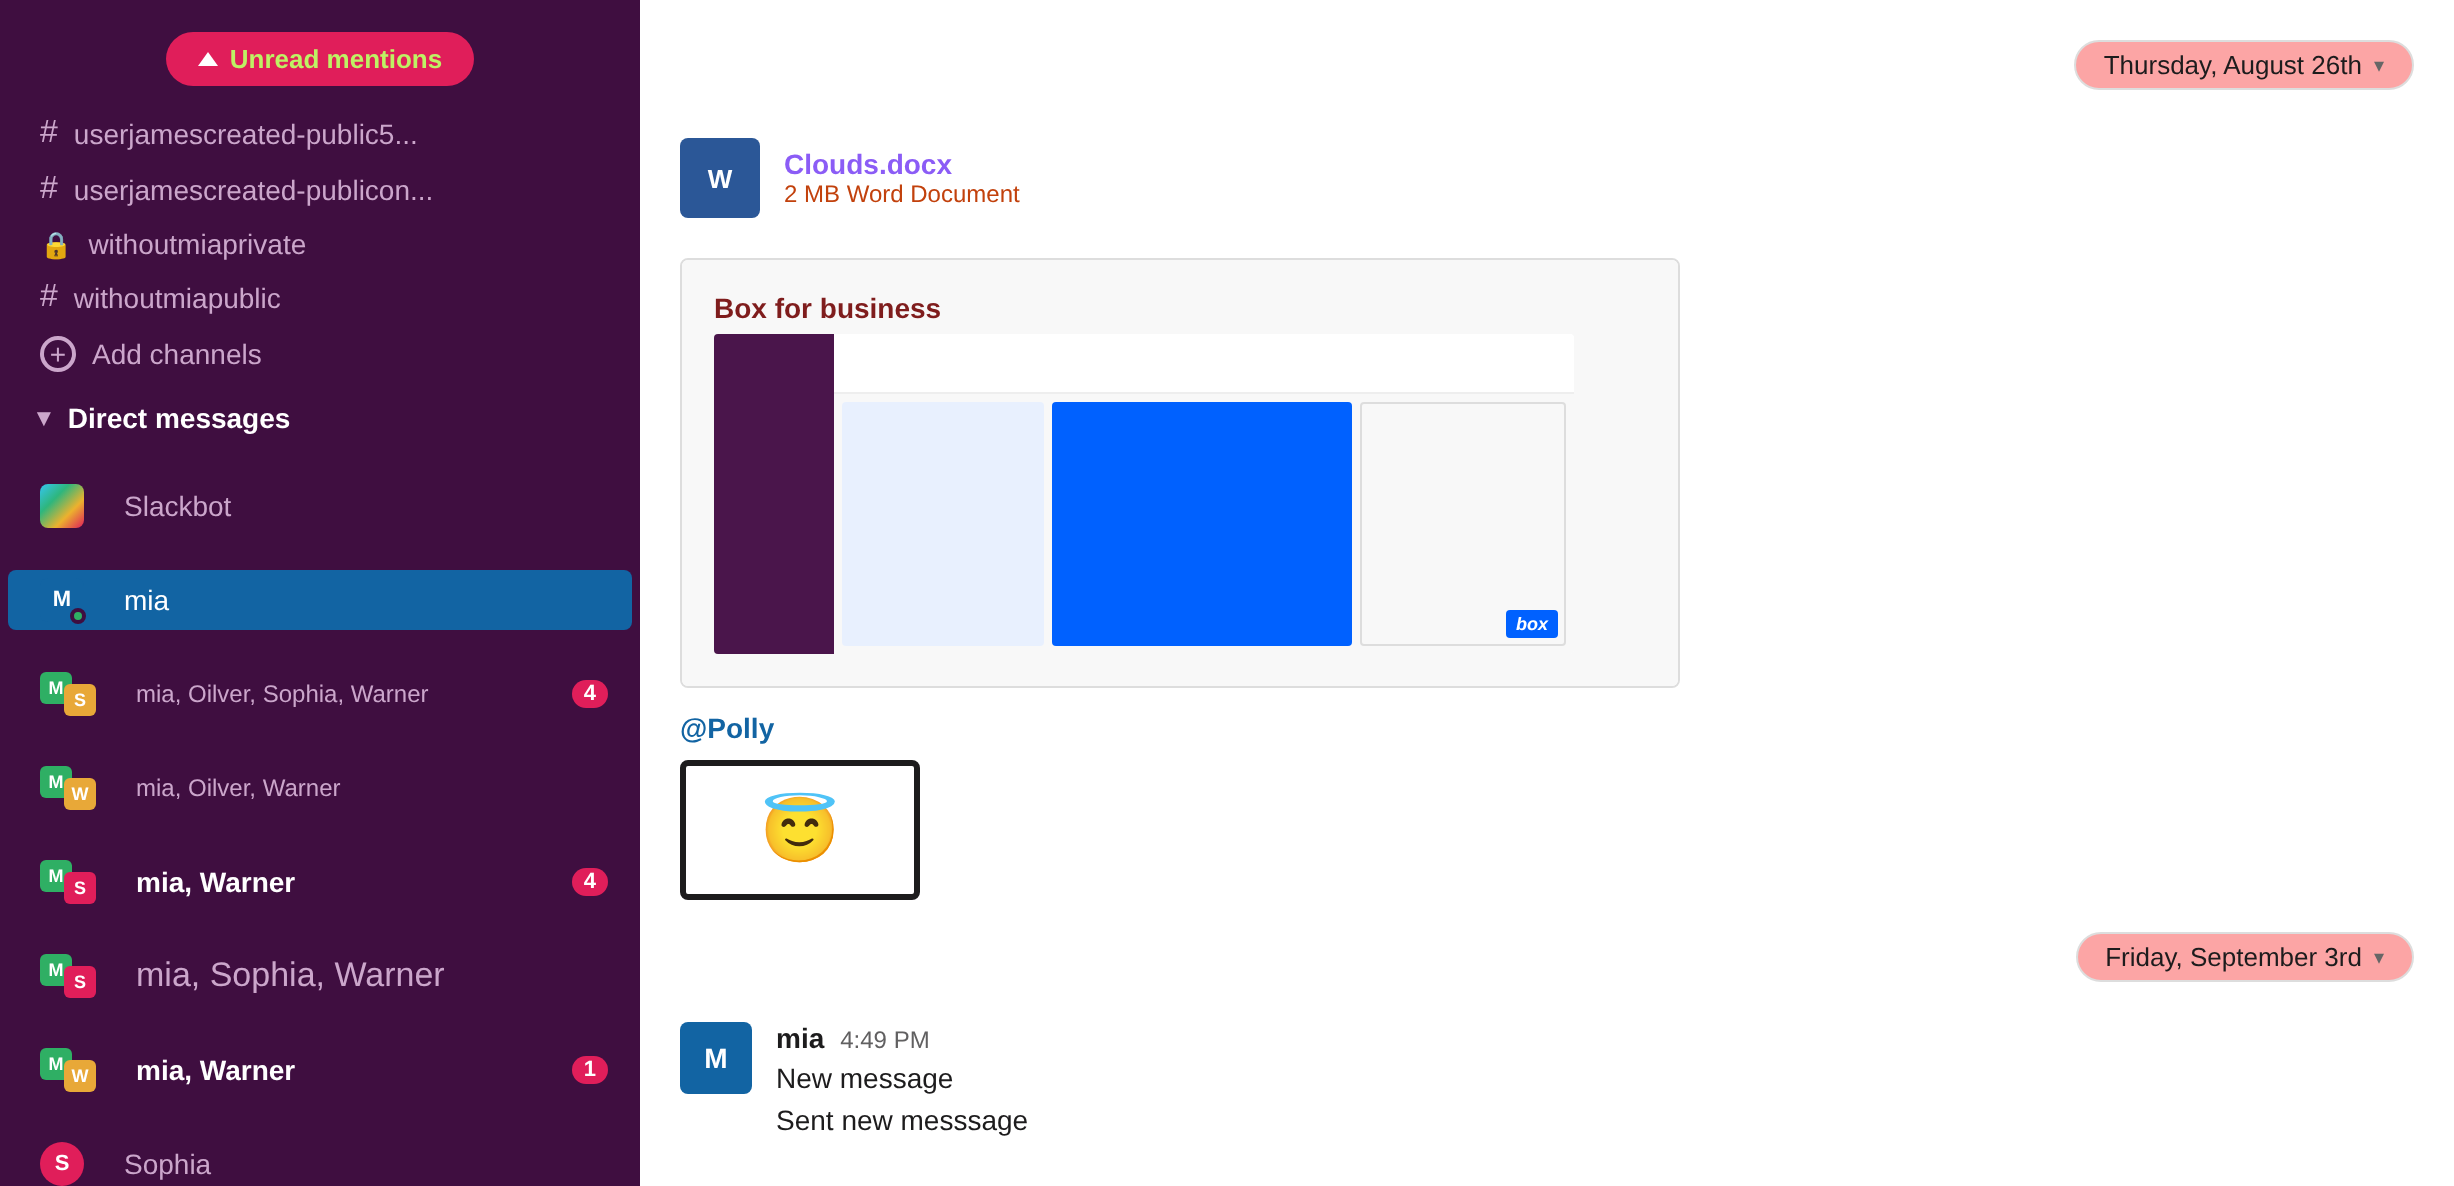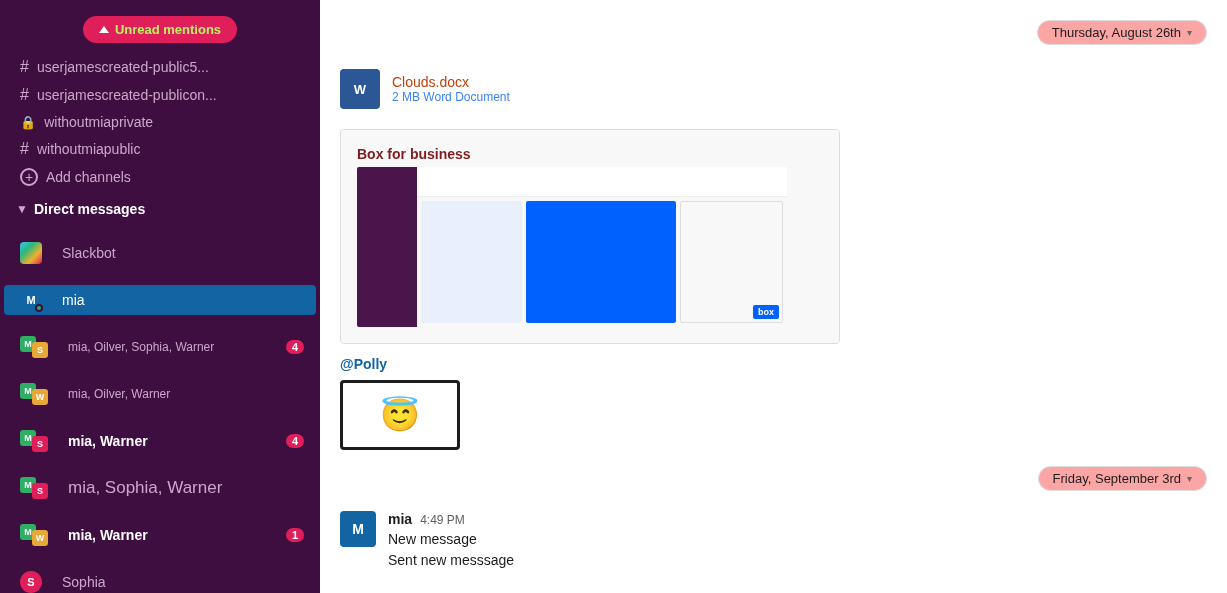--- a/index.html
+++ b/index.html
@@ -210,41 +210,42 @@
       gap: 12px;
       padding: 8px 0;
     }
     .word-icon {
       width: 40px; height: 40px;
       background: #2b5797;
       border-radius: 4px;
       display: flex; align-items: center; justify-content: center;
       color: #fff; font-weight: 700; font-size: 13px;
     }
-    .file-info .file-name { font-size: 14px; font-weight: 400; color: #c2410c; }
-    .file-info .file-meta { font-size: 12px; color: #3b82f6; }
+    .file-info .file-name { font-size: 14px; font-weight: 700; color: #8b5cf6; }
+    .file-info .file-meta { font-size: 12px; color: #c2410c; }
 
     .preview-card {
       border: 1px solid #ddd;
       border-radius: 4px;
       overflow: hidden;
       max-width: 500px;
     }
     .preview-inner {
       padding: 16px;
       background: #f8f8f8;
     }
     .preview-inner .preview-title { font-size: 14px; font-weight: 700; color: #7f1d1d; margin-bottom: 5px; }
     .preview-screenshot {
       width: 430px; height: 160px;
       background: linear-gradient(135deg, #e8f4fd 0%, #d0e8f5 30%, #c5dff0 60%, #b8d4ea 100%);
       border-radius: 2px;
       display: flex; align-items: center; justify-content: flex-end;
       position: relative;
       overflow: hidden;
+      font-style: italic;
     }
     .screenshot-mock {
       width: 100%; height: 100%;
       display: flex;
       background: #f0f0f0;
     }
     .screenshot-sidebar-mock {
       width: 60px; background: #4a154b;
     }
     .screenshot-content-mock {

